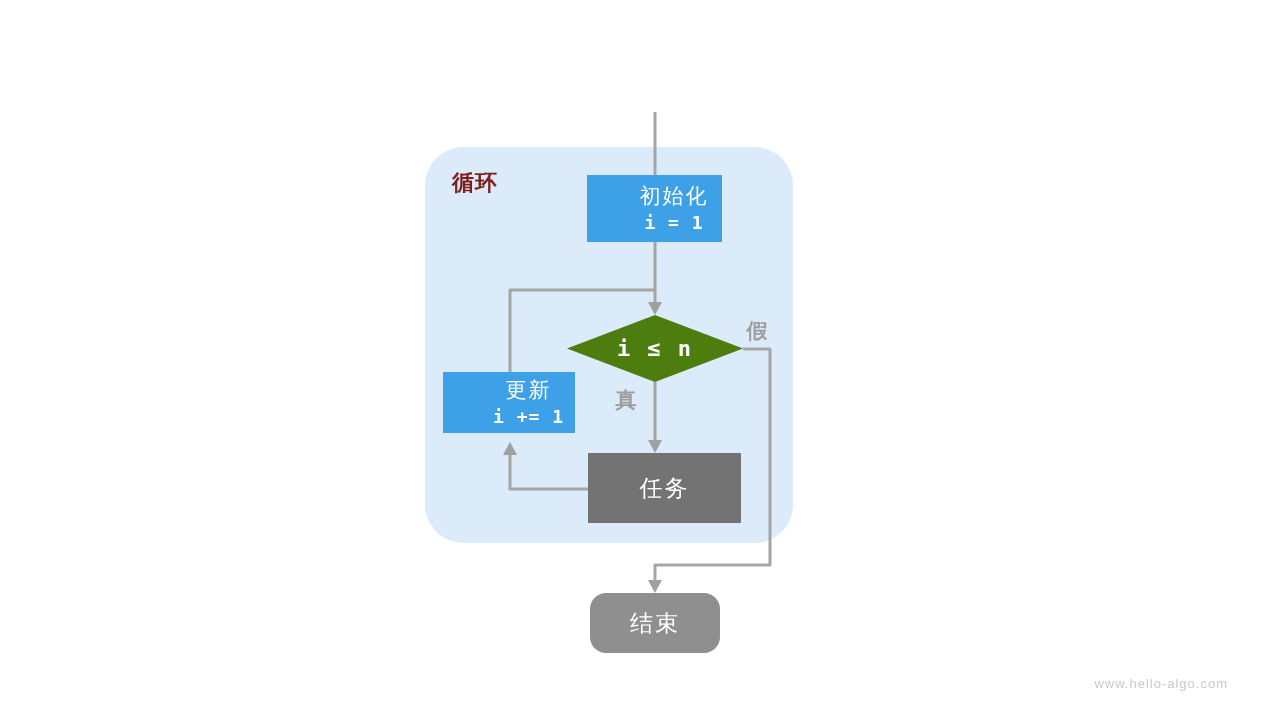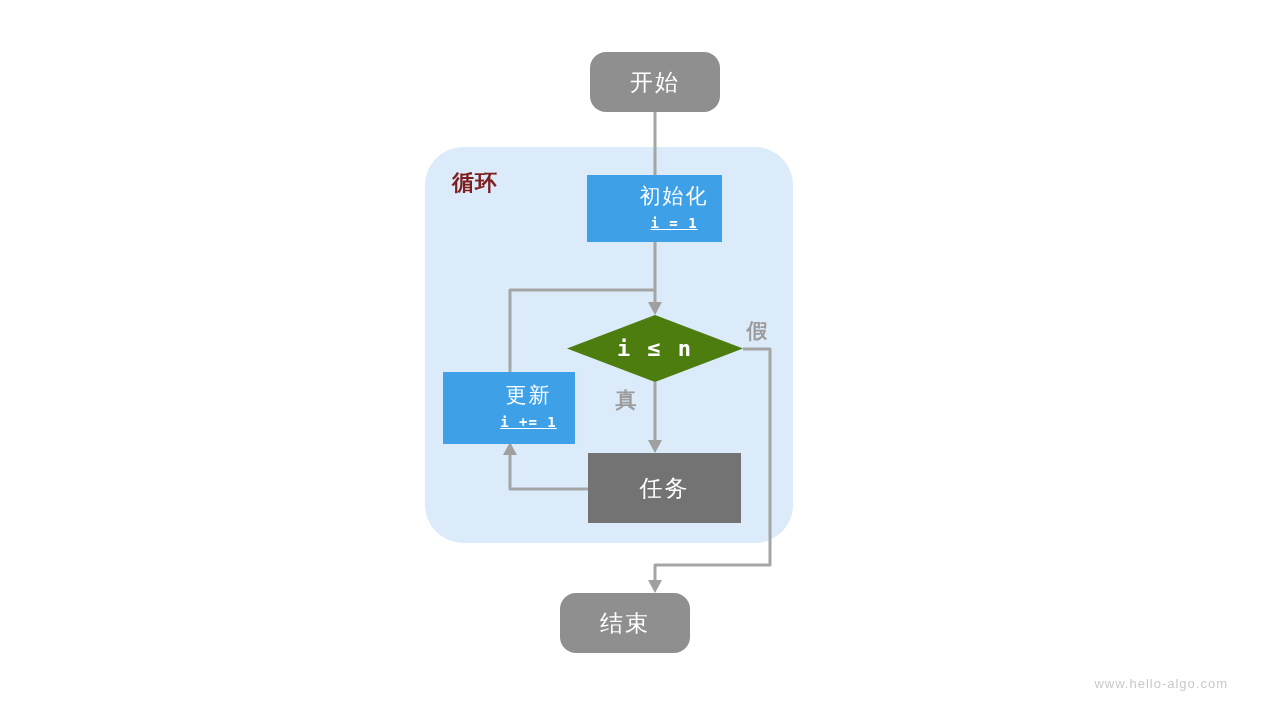--- a/index.html
+++ b/index.html
@@ -43,50 +43,49 @@
   }
   .node-terminal {
     width: 130px; height: 60px;
     background: #8f8f8f;
     border-radius: 16px;
     font-size: 23px;
     font-weight: 500;
     letter-spacing: 2px;
   }
   .node-start { left: 590px; top: 52px; }
-  .node-end   { left: 560px; top: 593px; }
+  .node-end   { left: 590px; top: 593px; }
   .node-process {
     background: #3ea1e8;
     font-weight: 500;
     padding-left: 39px;
   }
   .node-init   { left: 587px; top: 175px; width: 135px; height: 67px; }
-  .node-update { left: 443px; top: 372px; width: 132px; height: 72px; }
+  .node-update { left: 443px; top: 372px; width: 132px; height: 61px; }
   .node-task {
     left: 588px; top: 453px;
     width: 153px; height: 70px;
     background: #737373;
     font-size: 23px;
     font-weight: 500;
     letter-spacing: 2px;
   }
   .node-decision {
     left: 567px; top: 315px;
     width: 176px; height: 67px;
     background: #4d7c0f;
     clip-path: polygon(50% 0%, 100% 50%, 50% 100%, 0% 50%);
   }
   .zh-line { font-size: 21px; line-height: 28px; letter-spacing: 2px; }
   .code-line {
     font-family: "DejaVu Sans Mono", monospace;
-    font-size: 14px;
+    font-size: 18px;
     line-height: 26px;
     font-weight: 600;
     letter-spacing: 1px;
-    text-decoration: underline;
   }
   .cond-code {
     font-family: "DejaVu Sans Mono", monospace;
     font-size: 22px;
     font-weight: 600;
     letter-spacing: 2px;
   }
   .edge-label {
     position: absolute;
     font-size: 21px;
@@ -129,23 +128,20 @@
       <polyline points="743,349 770,349 770,565 655,565 655,581"></polyline>
     </g>
     <g fill="#a0a0a0" stroke="none">
       <polygon points="648,302 662,302 655,315"></polygon>
       <polygon points="648,440 662,440 655,453"></polygon>
       <polygon points="503,455 517,455 510,442"></polygon>
       <polygon points="648,580 662,580 655,593"></polygon>
     </g>
   </svg>
 
-  <div class="node node-terminal node-start">
-    <span>开始</span>
-  </div>
 
   <div class="node node-process node-init">
     <span class="zh-line">初始化</span>
     <span class="code-line">i = 1</span>
   </div>
 
   <div class="node node-decision">
     <span class="cond-code">i ≤ n</span>
   </div>
 

